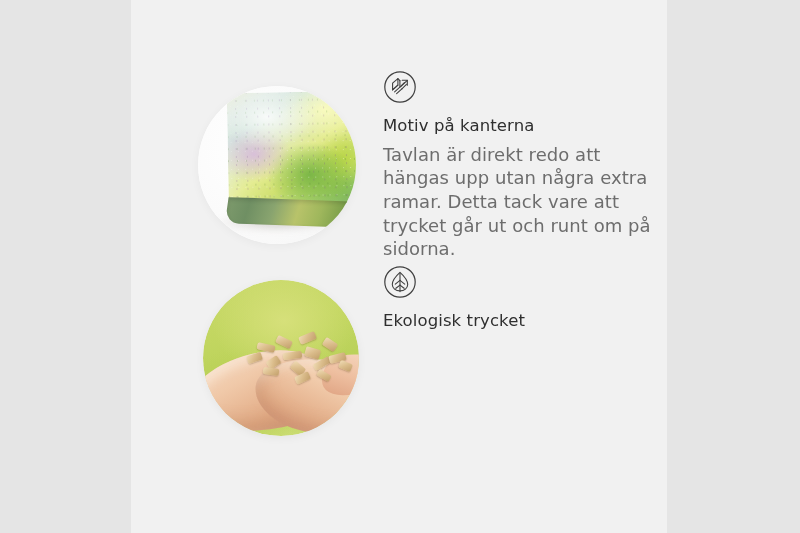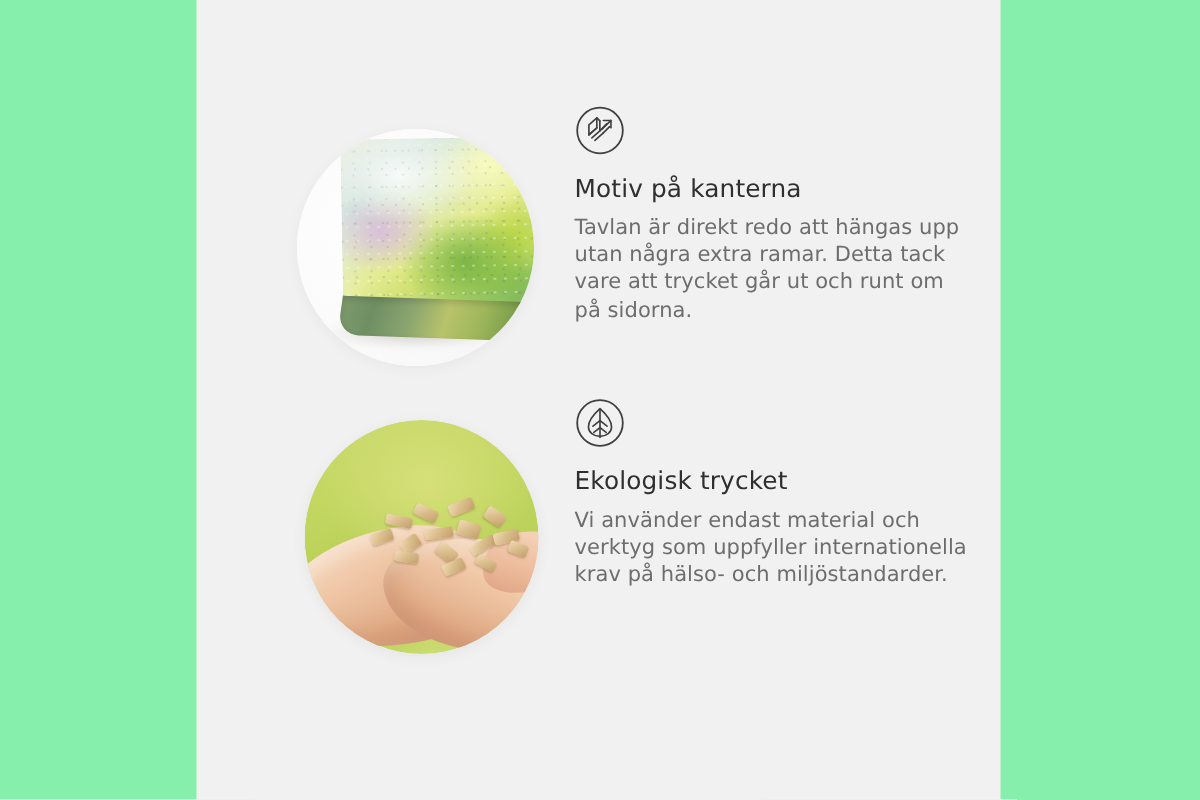--- a/index.html
+++ b/index.html
@@ -2,21 +2,21 @@
 <html><head>
 <meta charset="utf-8">
 <style>
   * { margin:0; padding:0; box-sizing:border-box; }
   html,body { width:800px; height:533px; overflow:hidden; }
   body {
     background:#ffffff;
     font-family:"DejaVu Sans","Liberation Sans",sans-serif;
     -webkit-font-smoothing:antialiased;
   }
-  .stage { position:relative; width:800px; height:533px; background:#86efac; }
+  .stage { position:relative; width:800px; height:533px; background:#e5e5e5; }
 
   
   .panel {
     position:absolute; left:131px; top:0; width:536px; height:533px;
     background:#f1f1f1;
   }
 
   
   .feature { position:absolute; }
   .f1 { left:131px; top:70px;  width:536px; height:190px; }
@@ -160,21 +160,21 @@
   .title {
     margin-top:12px;
     font-size:16.5px;
     font-weight:400;
     color:#2f2f2f;
     letter-spacing:.1px;
     line-height:1.2;
   }
   .desc {
     margin-top:7px;
-    font-size:14px;
+    font-size:18px;
     font-weight:400;
     color:#6d6d6d;
     line-height:1.31;
     letter-spacing:.05px;
   }
 </style>
 </head>
 <body>
 
 <div class="stage">
@@ -249,17 +249,16 @@
           <circle class="ring" cx="17" cy="17" r="15.2"></circle>
           <path d="M17 7.4 C11.4 12.4 9.3 16.5 9.3 19.6 C9.3 23.2 12.7 25.9 17 25.9 C21.3 25.9 24.7 23.2 24.7 19.6 C24.7 16.5 22.6 12.4 17 7.4 Z"></path>
           <line x1="17" y1="8.4" x2="17" y2="26.6"></line>
           <path d="M17 15.4 L12.3 19.1"></path>
           <path d="M17 15.4 L21.7 19.1"></path>
           <path d="M17 20.1 L12.9 23.3"></path>
           <path d="M17 20.1 L21.1 23.3"></path>
         </svg>
       </span>
       <div class="title">Ekologisk trycket</div>
-      <div class="desc">Vi använder endast material och verktyg som uppfyller internationella krav på hälso- och miljöstandarder.</div>
     </div>
   </div>
 
 </div>
 
 </body></html>

